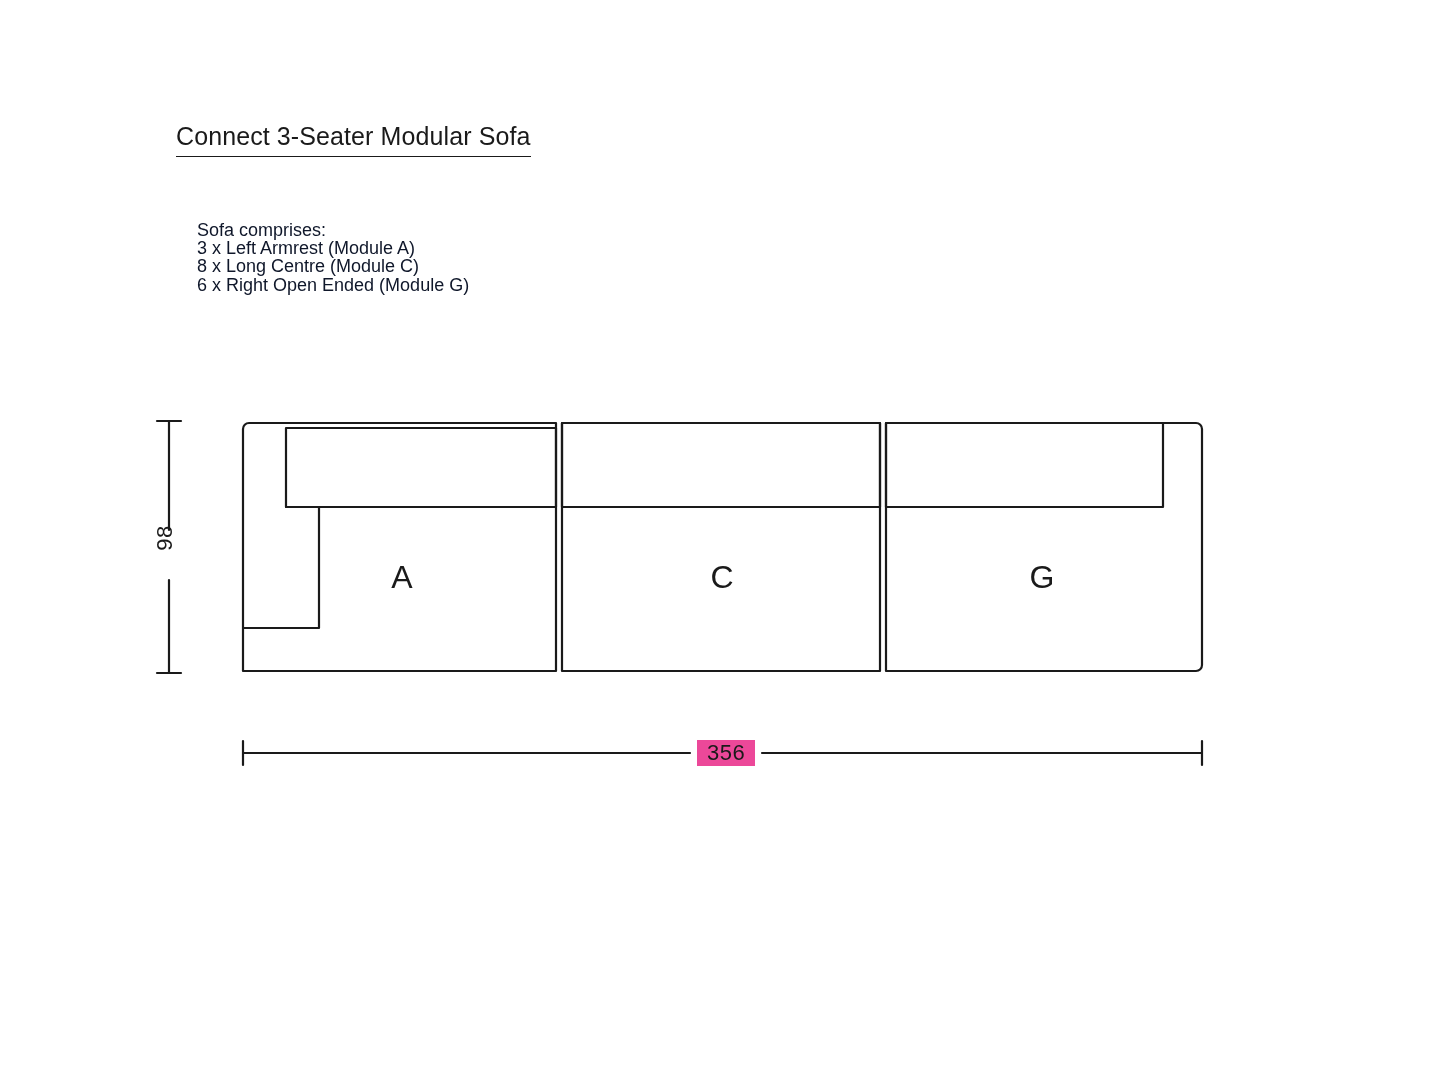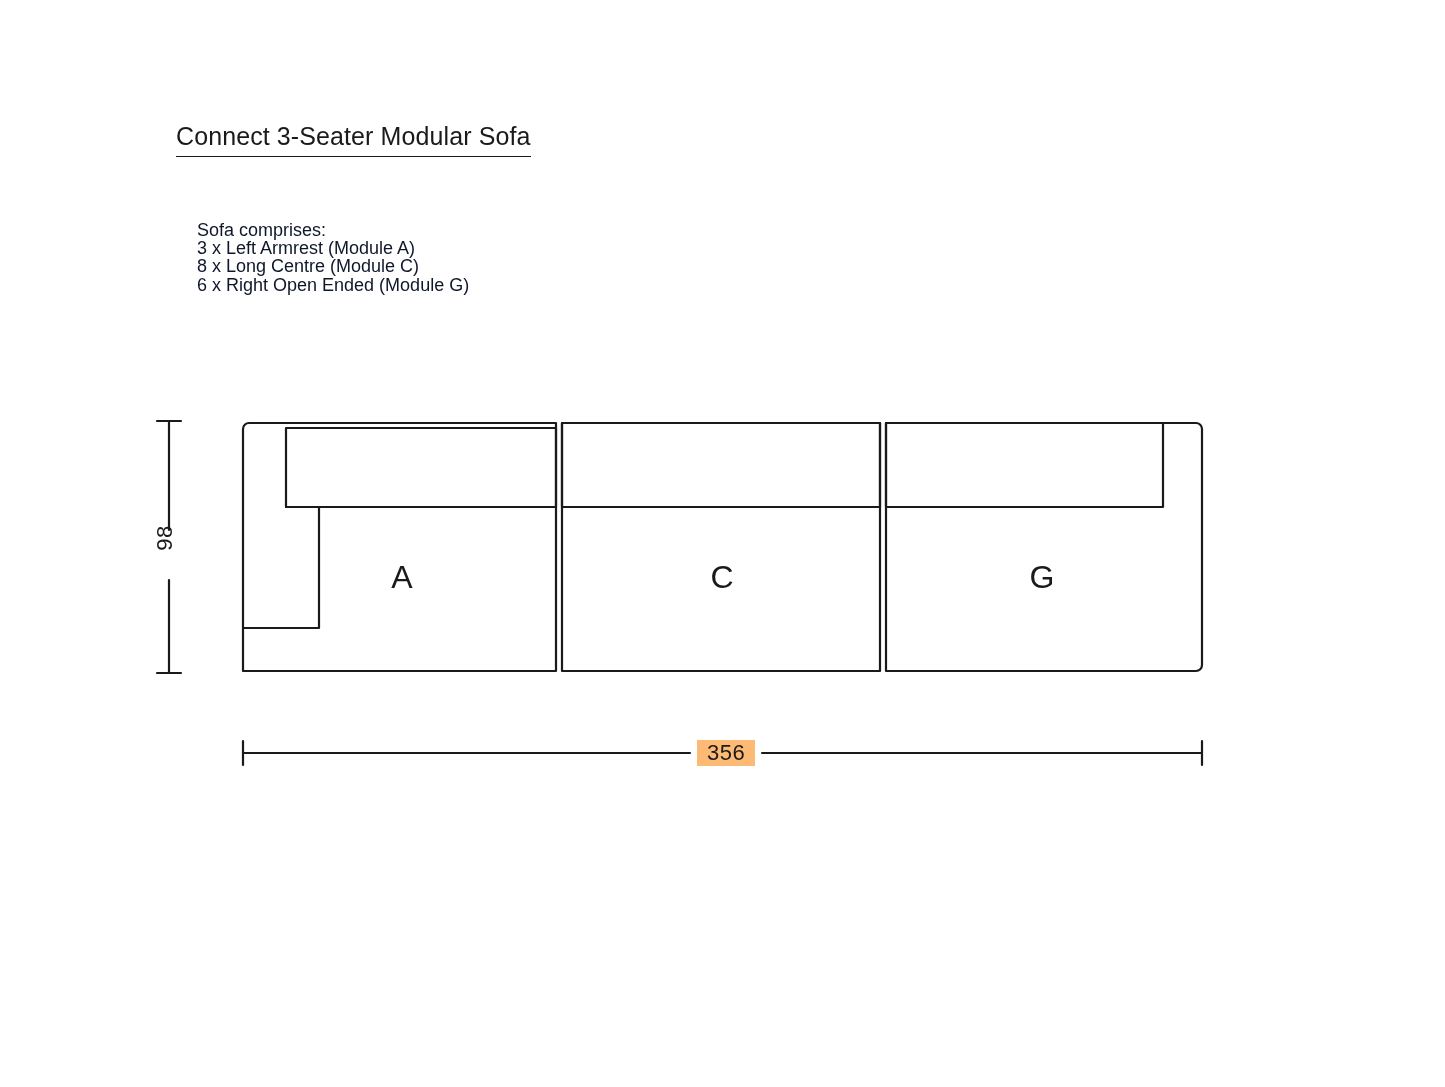--- a/index.html
+++ b/index.html
@@ -65,21 +65,21 @@
     font-size: 22px;
     transform: rotate(-90deg);
     transform-origin: center center;
     letter-spacing: 0.5px;
   }
   .dim-label-h {
     position: absolute;
     left: 697px;
     top: 740px;
     font-size: 22px;
-    background: #fdba74;
+    background: #ec4899;
     padding: 0 10px;
     letter-spacing: 0.5px;
   }
   .module-letter {
     position: absolute;
     font-size: 32px;
     font-weight: 400;
     color: #1a1a1a;
     transform: translate(-50%, -50%);
   }

